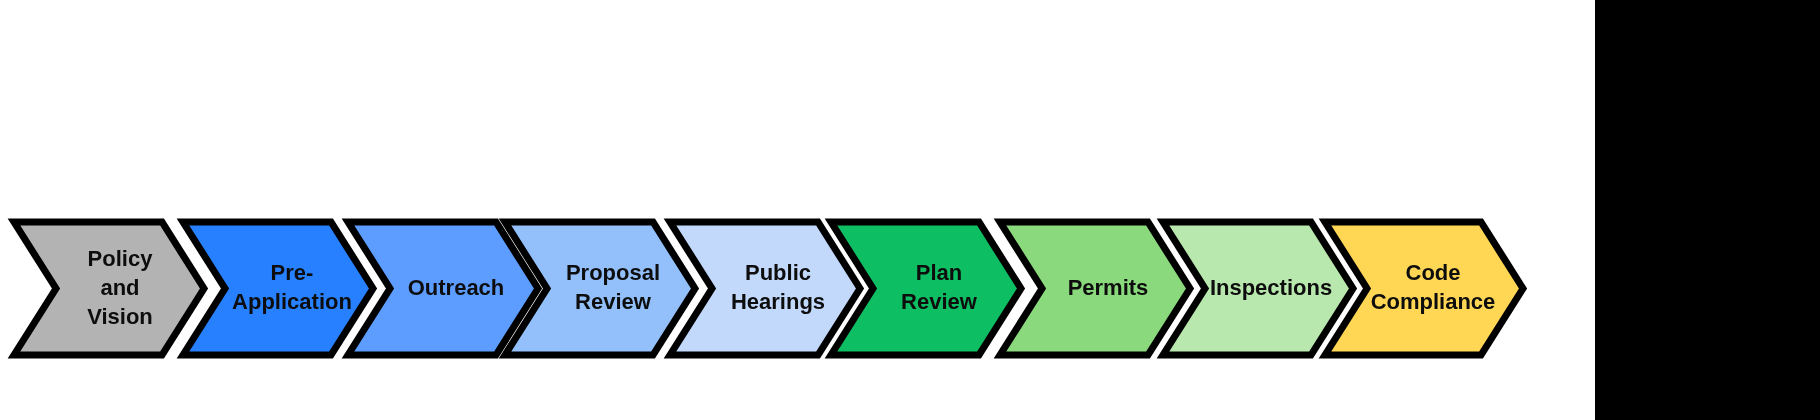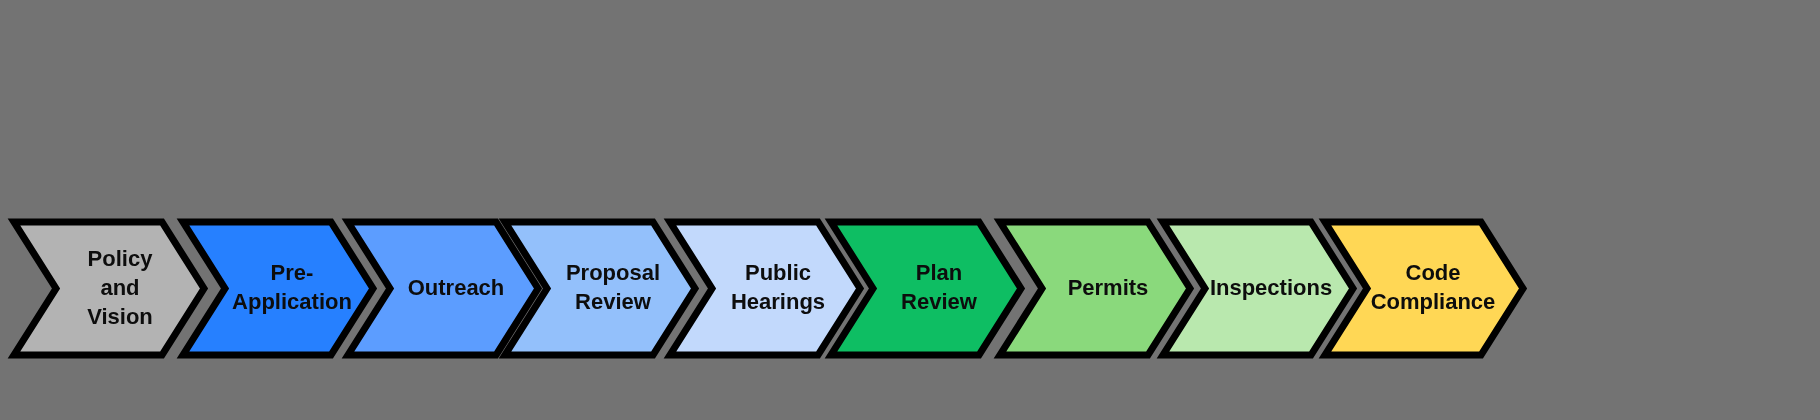--- a/index.html
+++ b/index.html
@@ -8,23 +8,23 @@
     background: #000000;
   }
   body {
     width: 1820px;
     height: 420px;
     overflow: hidden;
     font-family: "Liberation Sans", sans-serif;
   }
   #stage {
     position: relative;
-    width: 1820px;
+    width: 1595px;
     height: 420px;
-    background: #737373;
+    background: #ffffff;
   }
   #flow-svg {
     position: absolute;
     left: 0;
     top: 0;
     width: 1820px;
     height: 420px;
     display: block;
   }
   .chev-label {

